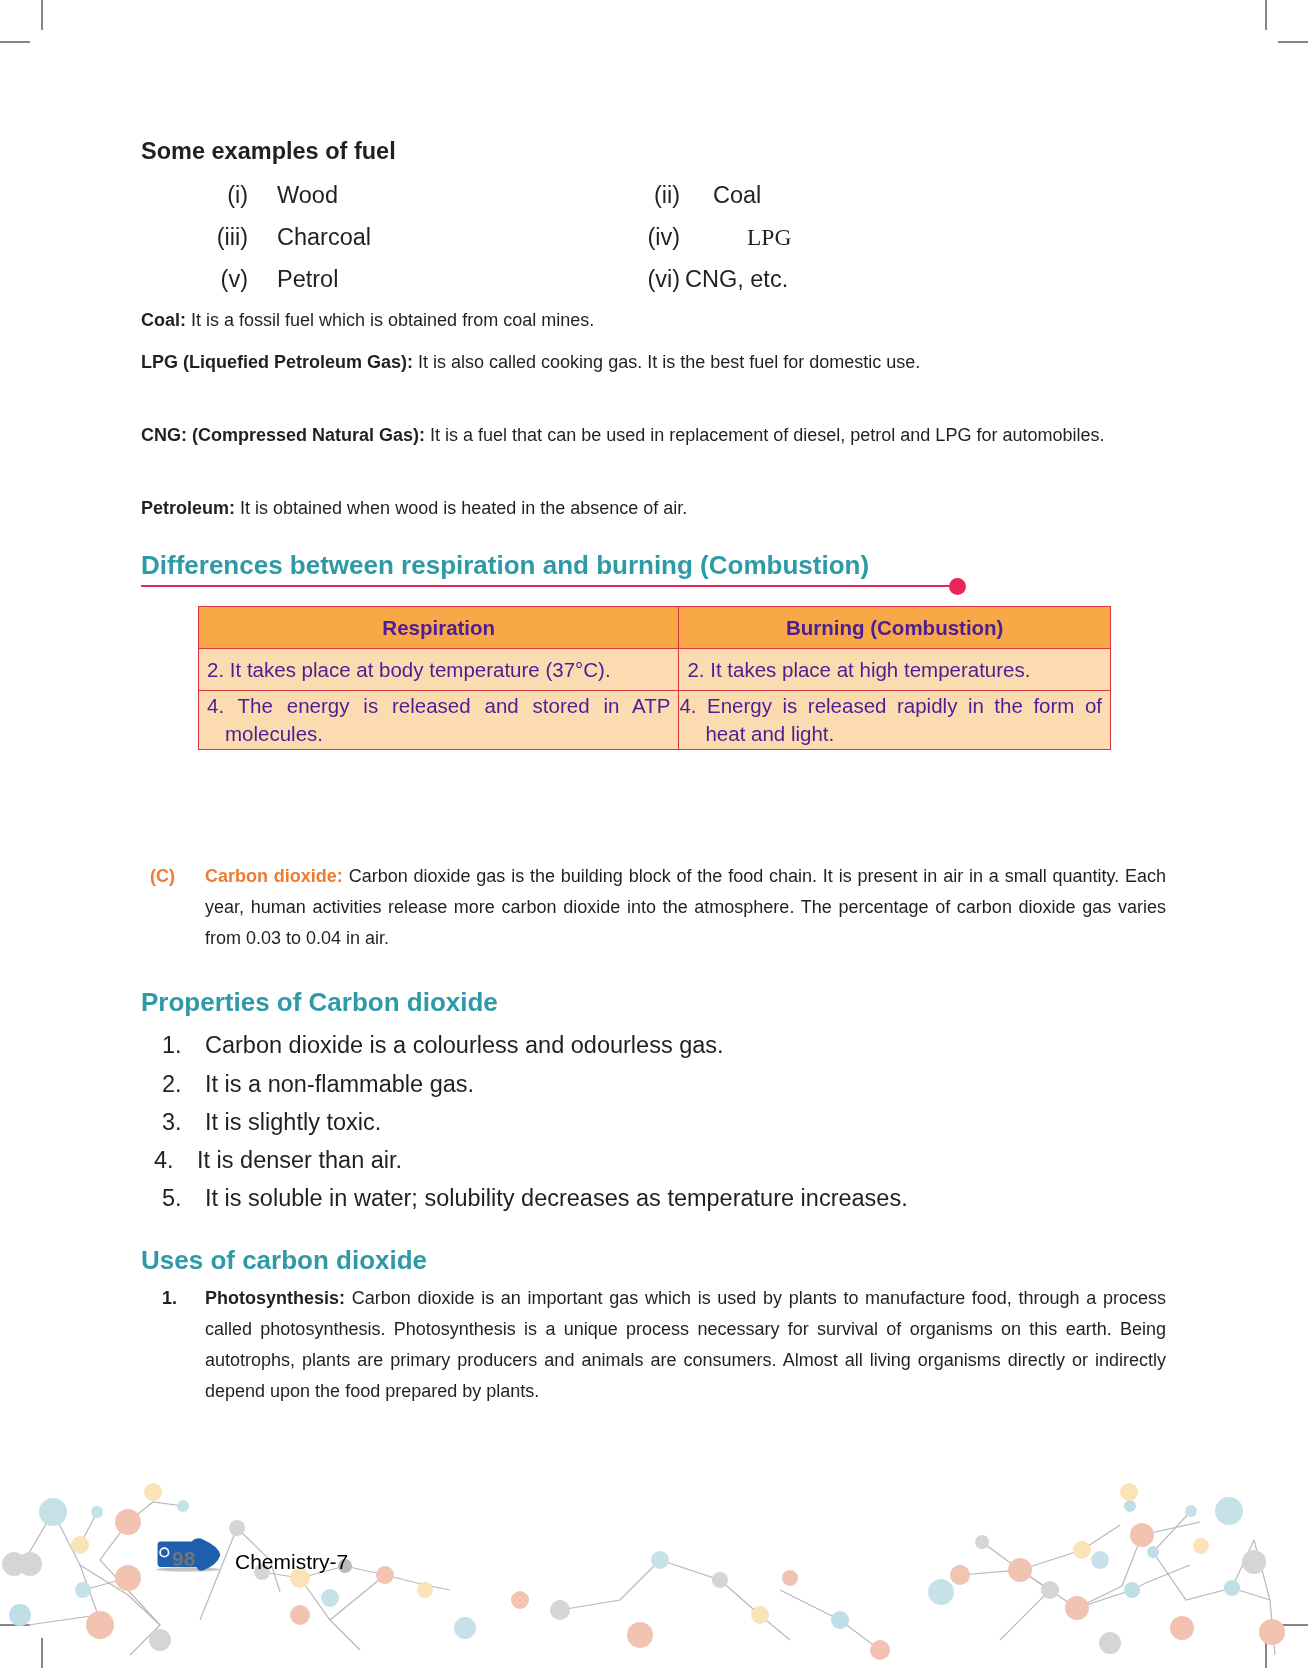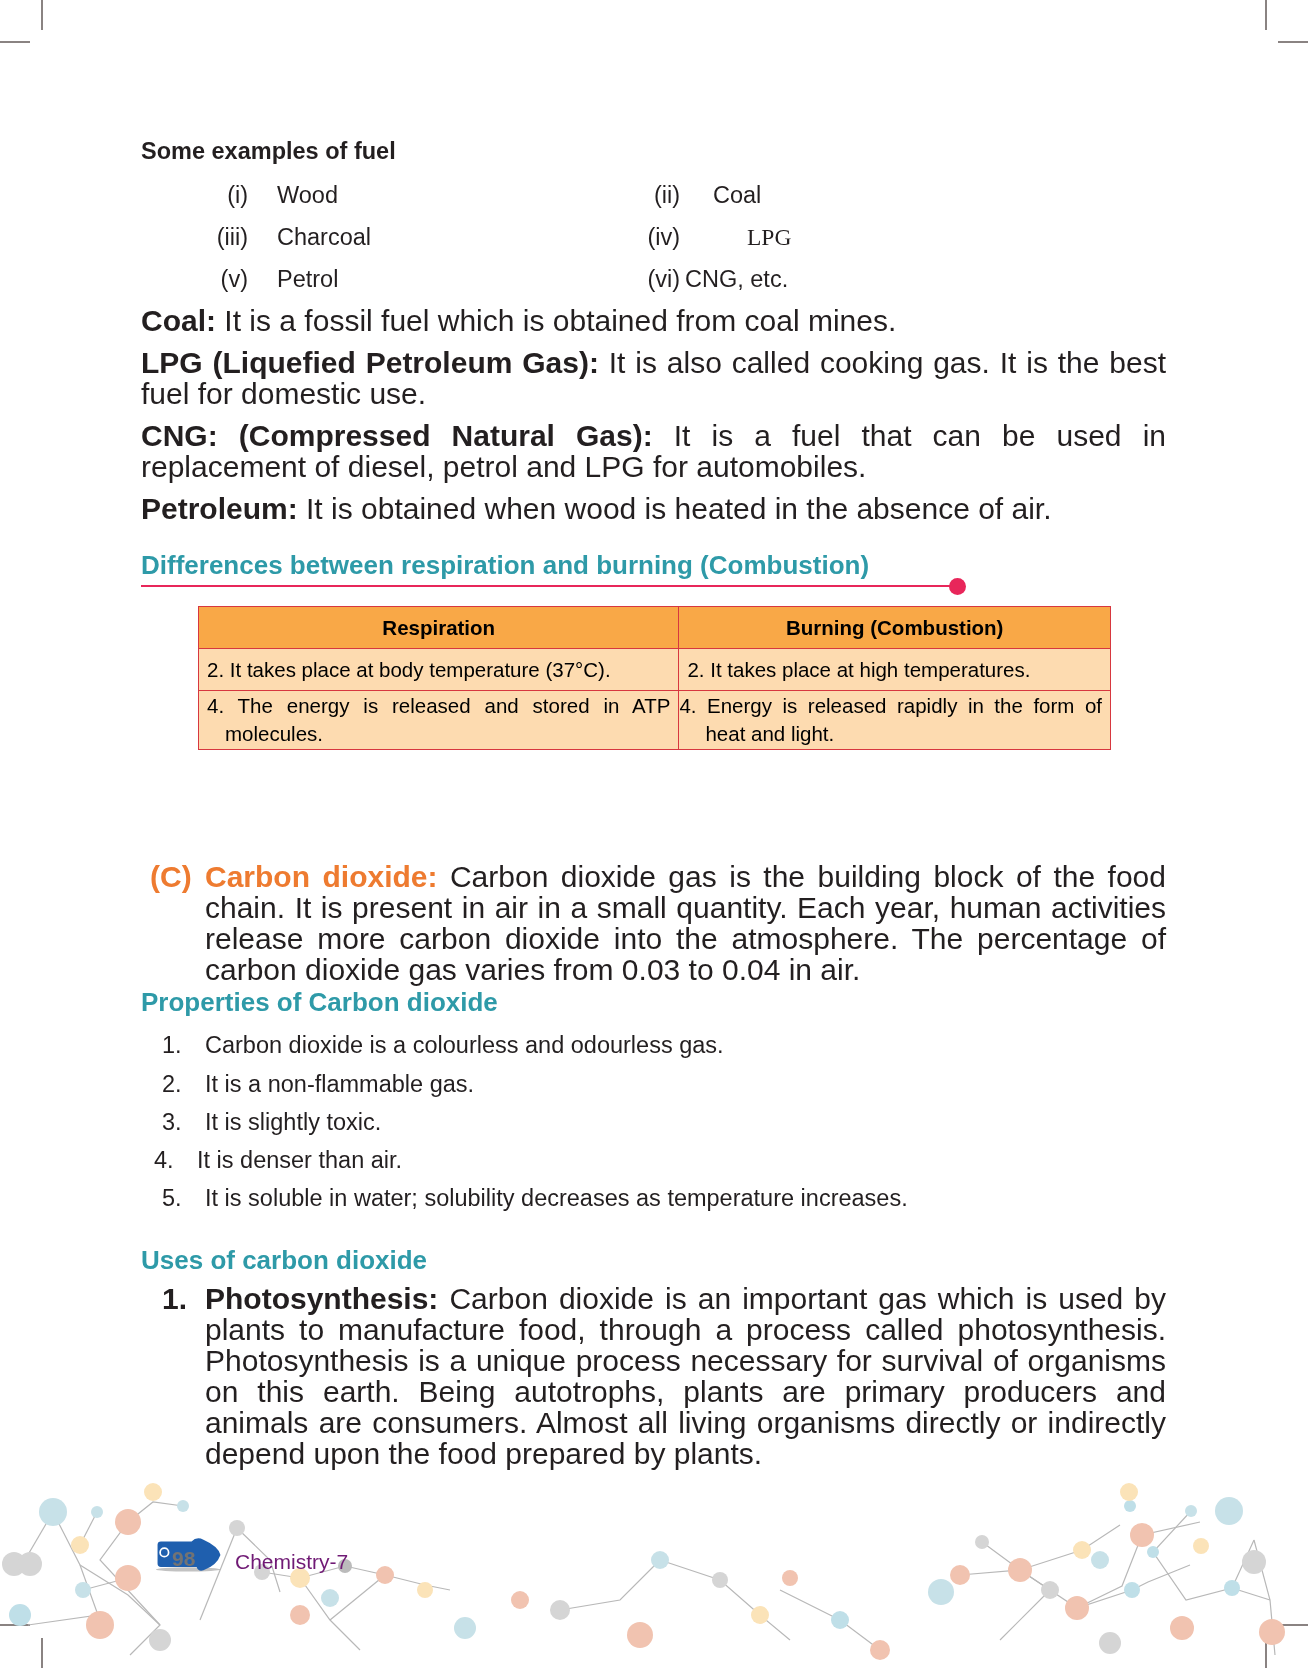--- a/index.html
+++ b/index.html
@@ -3,45 +3,45 @@
 <meta charset="utf-8">
 <style>
   html, body { margin:0; padding:0; }
   body {
     width:1308px; height:1668px; position:relative; overflow:hidden;
     background:#ffffff; color:#231f20;
     font-family:"Liberation Sans", sans-serif;
   }
   .crop { position:absolute; background:#8a8382; }
   .abs { position:absolute; }
-  .txt { font-size:30px; line-height:31px; color:#231f20; }
+  .txt { font-size:18px; line-height:31px; color:#231f20; }
   .bold { font-weight:bold; }
   .just { text-align:justify; }
   .heading-bold { font-size:23.5px; font-weight:bold; }
   .teal { color:#2e9aa8; font-weight:bold; font-size:26px; }
   .fuel-row { position:absolute; font-size:23.5px; height:30px; line-height:30px; }
   .fuel-num { position:absolute; text-align:right; width:80px; }
   .fuel-lbl { position:absolute; white-space:nowrap; }
   .underline-bar { position:absolute; height:2px; background:#e8265a; }
   .dot { position:absolute; width:17px; height:17px; border-radius:50%; background:#e8265a; }
   table.diff {
     position:absolute; left:198px; top:606px; width:913px;
-    border-collapse:collapse; font-size:20.5px; color:#000000;
+    border-collapse:collapse; font-size:20.5px; color:#4c1d95;
   }
   table.diff th, table.diff td {
     border:1.5px solid #d7373f; padding:0 8px; vertical-align:middle;
   }
   table.diff th { background:#f9a847; height:41px; font-weight:bold; text-align:center; }
   table.diff td { background:#fddbb0; height:41px; line-height:28px; }
   table.diff td.tall { height:58px; text-align:justify; }
   .hang { padding-left:26px !important; text-indent:-18px; }
   .orange { color:#ee7b30; font-weight:bold; }
   .plist-item { position:absolute; font-size:23.5px; line-height:30px; white-space:nowrap; }
   .footer-badge { position:absolute; left:148px; top:1541px; width:82px; height:34px; }
-  .footer-text { position:absolute; left:235px; top:1550px; font-size:21px; color:#701a75; }
+  .footer-text { position:absolute; left:235px; top:1550px; font-size:21px; color:#000000; }
 </style>
 </head>
 <body>
 
 <div class="crop" style="left:41px;top:0;width:2px;height:30px;"></div>
 <div class="crop" style="left:0;top:41px;width:30px;height:2px;"></div>
 <div class="crop" style="left:1265px;top:0;width:2px;height:30px;"></div>
 <div class="crop" style="left:1278px;top:41px;width:30px;height:2px;"></div>
 <div class="crop" style="left:41px;top:1638px;width:2px;height:30px;"></div>
 <div class="crop" style="left:0;top:1624px;width:30px;height:2px;"></div>

